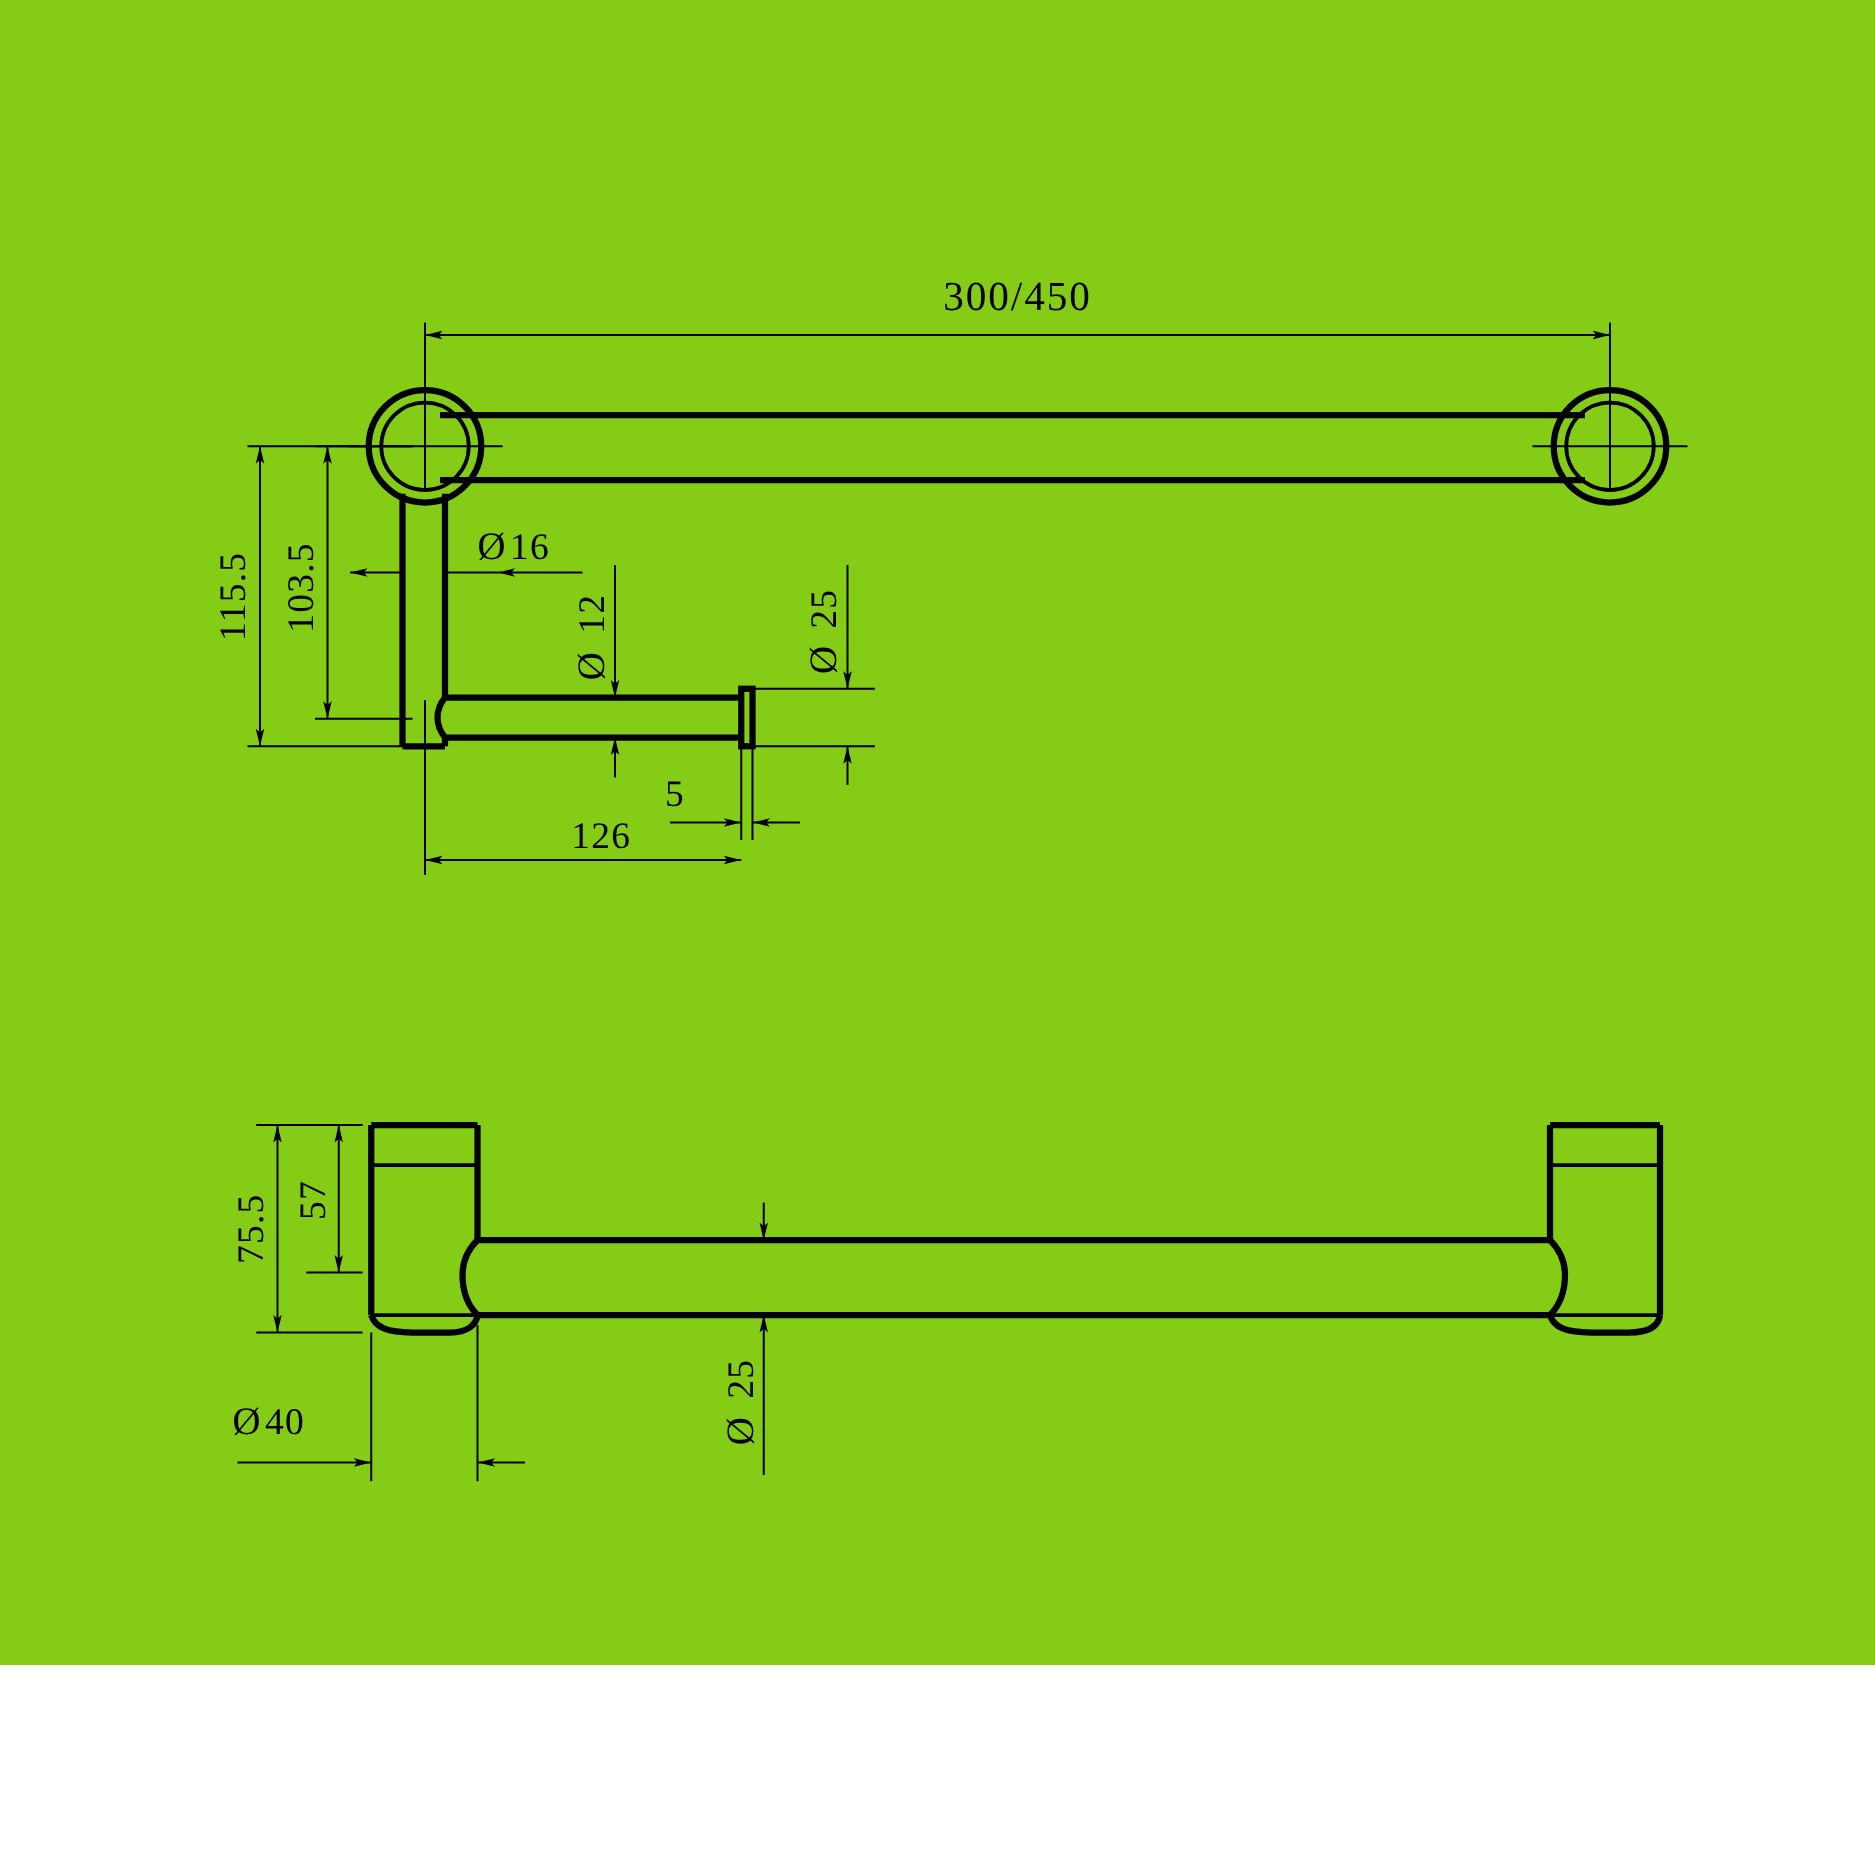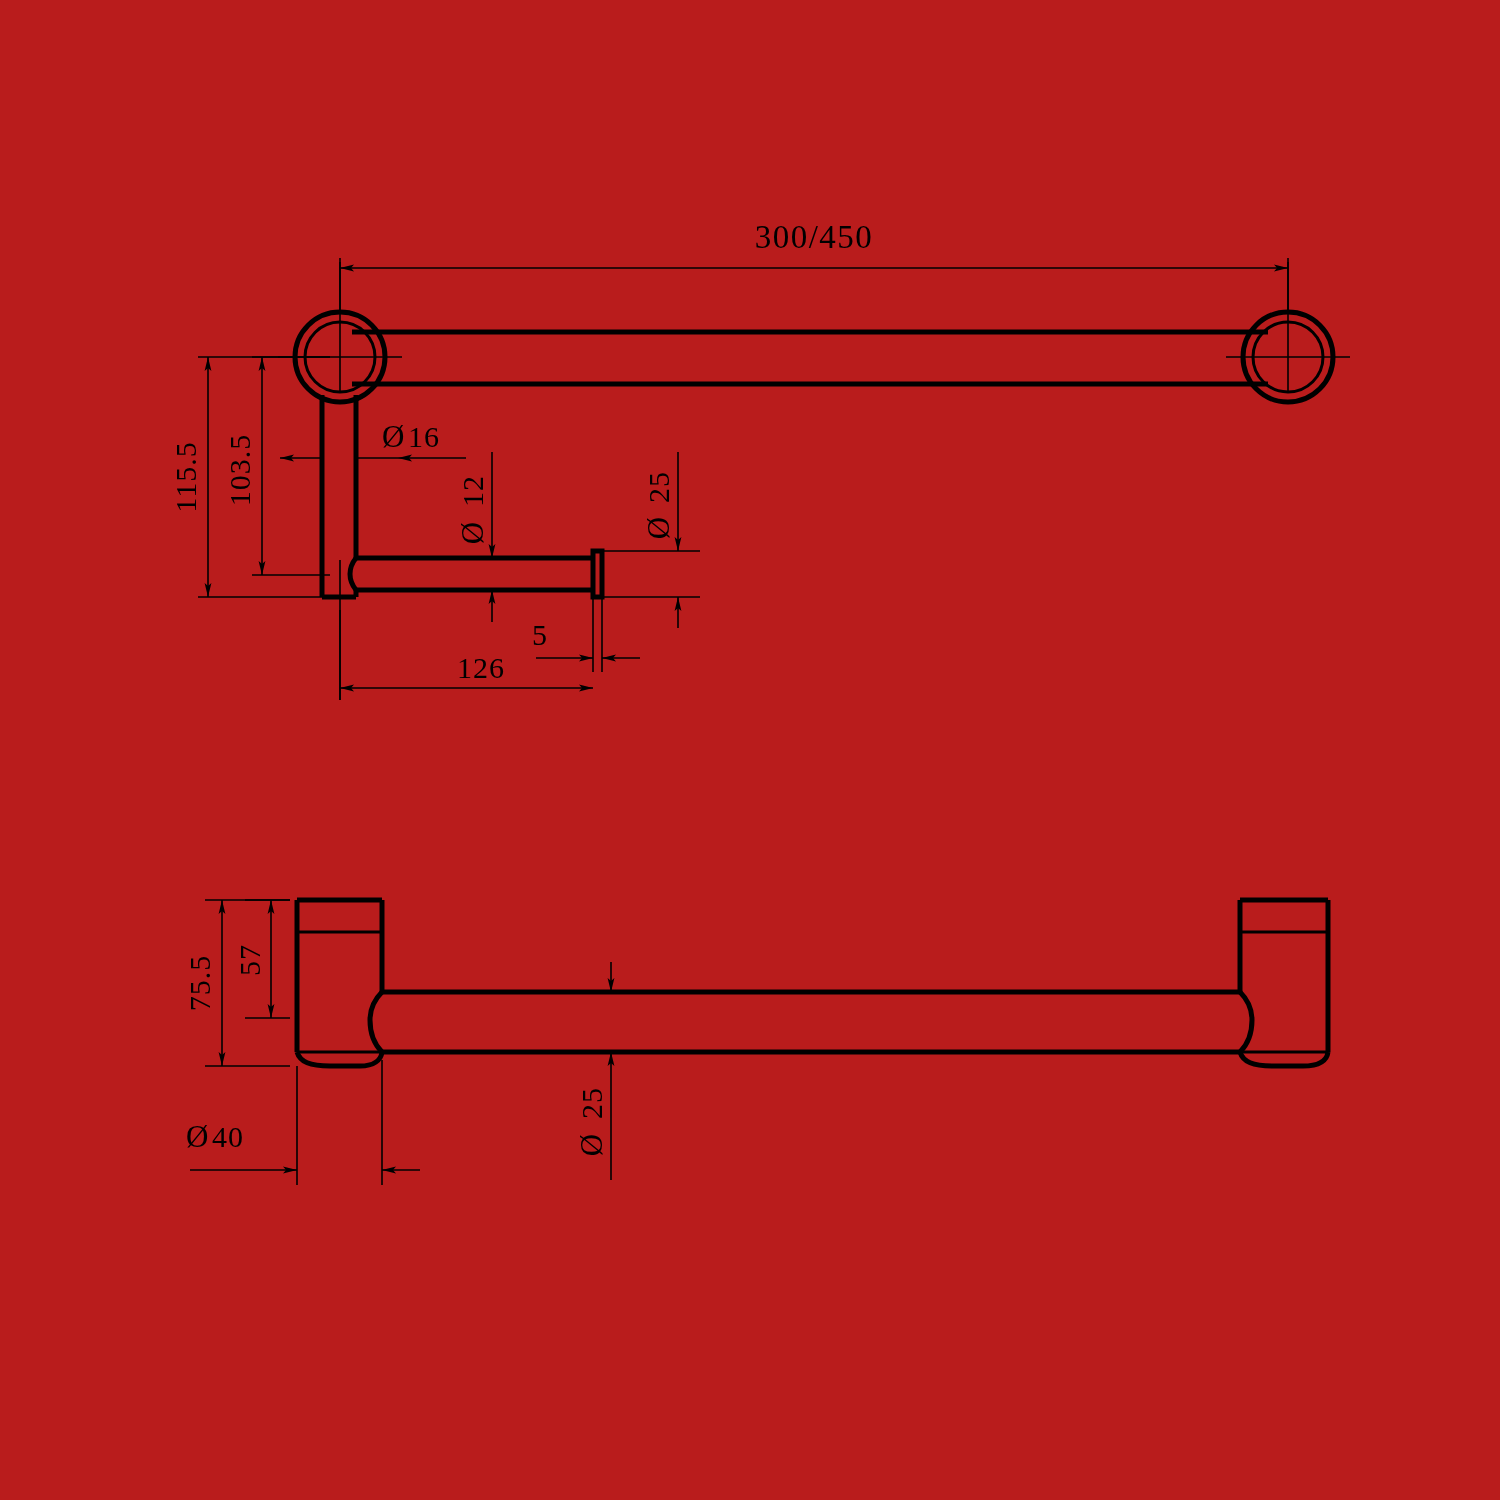--- a/index.html
+++ b/index.html
@@ -10,22 +10,22 @@
   }
   body {
     font-family: "Liberation Serif", serif;
     width: 1500px;
     height: 1500px;
     overflow: hidden;
   }
   #sheet {
     position: relative;
     width: 1500px;
-    height: 1500px;
-    background: #b91c1c;
+    height: 1332px;
+    background: #84cc16;
   }
   svg#drawing {
     display: block;
     width: 1500px;
     height: 1500px;
   }
   .part-outline {
     fill: none;
     stroke: #000000;
     stroke-width: 5;

